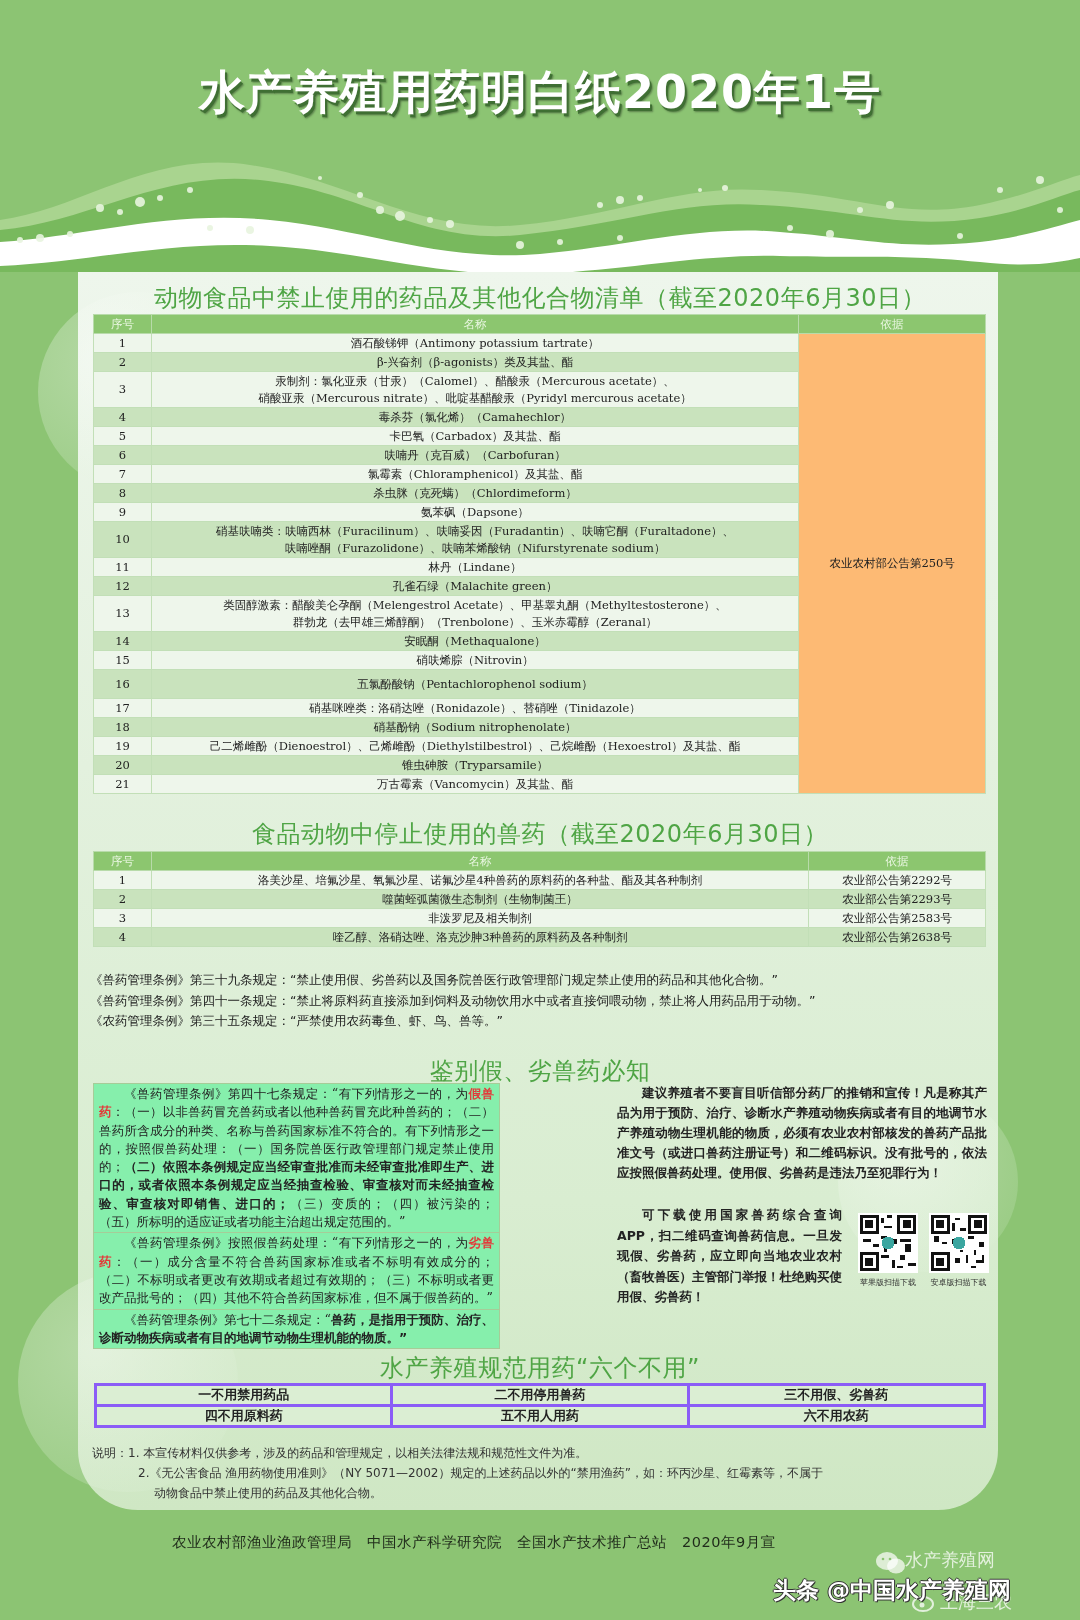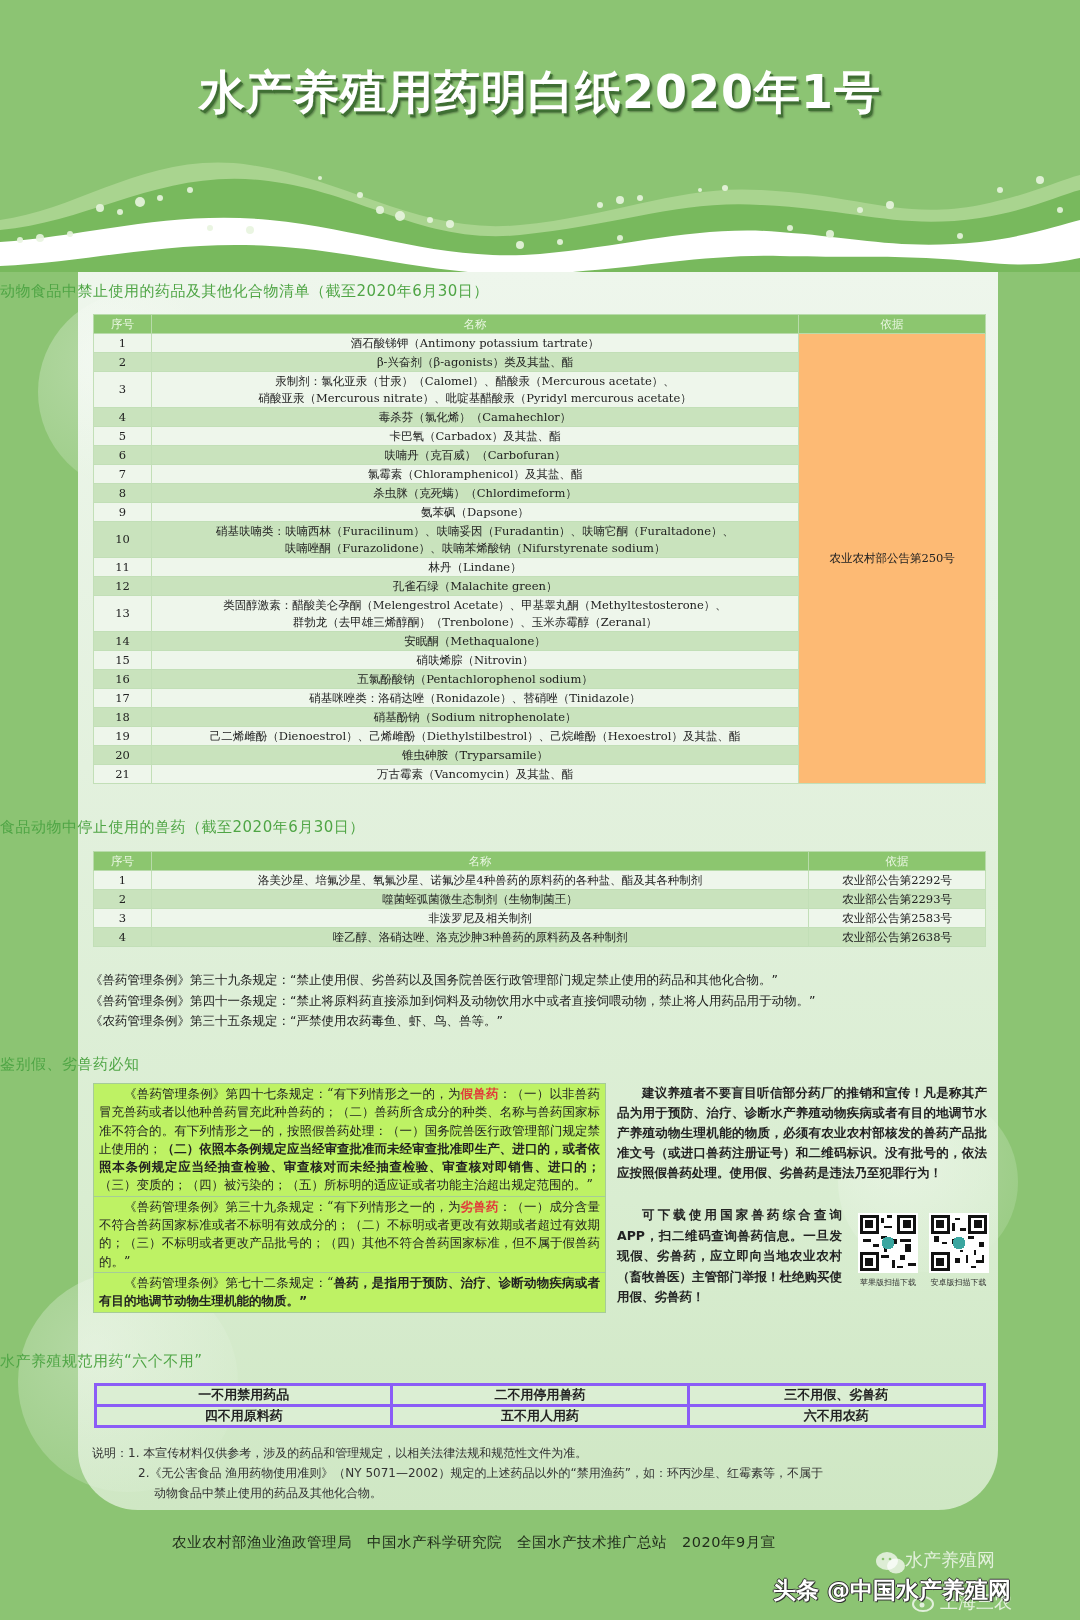--- a/index.html
+++ b/index.html
@@ -26,22 +26,22 @@
   .panel {
     position: absolute; left: 78px; top: 272px; width: 920px; height: 1238px;
     background: linear-gradient(180deg, #eef6ec 0%, #e3f1de 40%, #d9edd1 75%, #cfe7c4 100%);
     border-radius: 0 0 60px 60px;
   }
   .bubble {
     position: absolute; border-radius: 50%;
     background: radial-gradient(circle at 35% 35%, rgba(255,255,255,0.35), rgba(200,230,190,0.15));
   }
   .section-title {
-    position: absolute; left: 0; width: 1080px; text-align: left;
-    color: #4fa545; font-size: 15px; letter-spacing: 0.5px;
+    position: absolute; left: 0; width: 1080px; text-align: center;
+    color: #4fa545; font-size: 24px; letter-spacing: 0.5px;
   }
   table.grid {
     position: absolute; border-collapse: collapse;
     font-family: "DejaVu Serif", "Liberation Serif", serif;
     font-size: 11.5px; color: #222;
   }
   table.grid th {
     background: #8cc66f; color: #eaf7e2; font-weight: normal;
     font-family: "DejaVu Sans", sans-serif; font-size: 11.5px; height: 19px;
     border: 1px solid #b8dbaa;
@@ -51,22 +51,22 @@
   }
   table.grid tr.odd td.c { background: #eef6eb; }
   table.grid tr.even td.c { background: #c9e3bd; }
   table.grid td.basis { background: #fdba74; vertical-align: middle; }
 
   .law-lines {
     position: absolute; left: 90px; top: 970px; width: 900px;
     font-size: 12.5px; line-height: 20.5px; color: #222;
   }
   .law-box {
-    position: absolute; left: 93px; top: 1083px; width: 513px;
-    border: 1px solid #a6cc98; background: #bef264;
+    position: absolute; left: 93px; top: 1083px; width: 407px;
+    border: 1px solid #a6cc98; background: #86efac;
     font-family: "DejaVu Serif", "Liberation Serif", serif;
     font-size: 12.5px; line-height: 18.3px; color: #222;
   }
   .law-box .para { padding: 1px 5px 1px 5px; text-indent: 2em; border-bottom: 1px solid #a6cc98; text-align: justify; }
   .law-box .para:last-child { border-bottom: none; }
   .hl { color: #e23a3a; font-weight: bold; }
   .b { font-family: "DejaVu Sans", sans-serif; font-weight: bold; }
 
   .advice {
     position: absolute; left: 617px; top: 1083px; width: 370px;
@@ -274,21 +274,21 @@
           <div>安眠酮（Methaqualone）</div>
         </td>
       </tr>
       <tr class="odd">
         <td class="c" style="height:19px">15</td>
         <td class="c">
           <div>硝呋烯腙（Nitrovin）</div>
         </td>
       </tr>
       <tr class="even">
-        <td class="c" style="height:19px">16</td>
+        <td class="c" style="height:29px">16</td>
         <td class="c">
           <div>五氯酚酸钠（Pentachlorophenol sodium）</div>
         </td>
       </tr>
       <tr class="odd">
         <td class="c" style="height:19px">17</td>
         <td class="c">
           <div>硝基咪唑类：洛硝达唑（Ronidazole）、替硝唑（Tinidazole）</div>
         </td>
       </tr>
@@ -359,21 +359,21 @@
   <div>《农药管理条例》第三十五条规定：“严禁使用农药毒鱼、虾、鸟、兽等。”</div>
 </div>
 
 <div class="section-title" style="top:1055px;">鉴别假、劣兽药必知</div>
 
 <div class="law-box">
   <div class="para">
     <span>《兽药管理条例》第四十七条规定：“有下列情形之一的，为</span><span class="hl">假兽药</span><span>：（一）以非兽药冒充兽药或者以他种兽药冒充此种兽药的；（二）兽药所含成分的种类、名称与兽药国家标准不符合的。有下列情形之一的，按照假兽药处理：（一）国务院兽医行政管理部门规定禁止使用的；</span><span class="b">（二）依照本条例规定应当经审查批准而未经审查批准即生产、进口的，或者依照本条例规定应当经抽查检验、审查核对而未经抽查检验、审查核对即销售、进口的；</span><span>（三）变质的；（四）被污染的；（五）所标明的适应证或者功能主治超出规定范围的。”</span>
   </div>
   <div class="para">
-    <span>《兽药管理条例》第三十九条规定：“有下列情形之一的，为</span><span class="hl">劣兽药</span><span>：（一）成分含量不符合兽药国家标准或者不标明有效成分的；（二）不标明或者更改有效期或者超过有效期的；（三）不标明或者更改产品批号的；（四）其他不符合兽药国家标准，但不属于假兽药的。”</span>
+    <span>《兽药管理条例》按照假兽药处理：“有下列情形之一的，为</span><span class="hl">劣兽药</span><span>：（一）成分含量不符合兽药国家标准或者不标明有效成分的；（二）不标明或者更改有效期或者超过有效期的；（三）不标明或者更改产品批号的；（四）其他不符合兽药国家标准，但不属于假兽药的。”</span>
   </div>
   <div class="para">
     <span>《兽药管理条例》第七十二条规定：“</span><span class="b">兽药，是指用于预防、治疗、诊断动物疾病或者有目的地调节动物生理机能的物质。”</span>
   </div>
 </div>
 
 <div class="advice">建议养殖者不要盲目听信部分药厂的推销和宣传！凡是称其产品为用于预防、治疗、诊断水产养殖动物疾病或者有目的地调节水产养殖动物生理机能的物质，必须有农业农村部核发的兽药产品批准文号（或进口兽药注册证号）和二维码标识。没有批号的，依法应按照假兽药处理。使用假、劣兽药是违法乃至犯罪行为！</div>
 <div class="advice2">可下载使用国家兽药综合查询APP，扫二维码查询兽药信息。一旦发现假、劣兽药，应立即向当地农业农村（畜牧兽医）主管部门举报！杜绝购买使用假、劣兽药！</div>
 
 <div class="qr-wrap" style="left:851px;text-align:center;">

